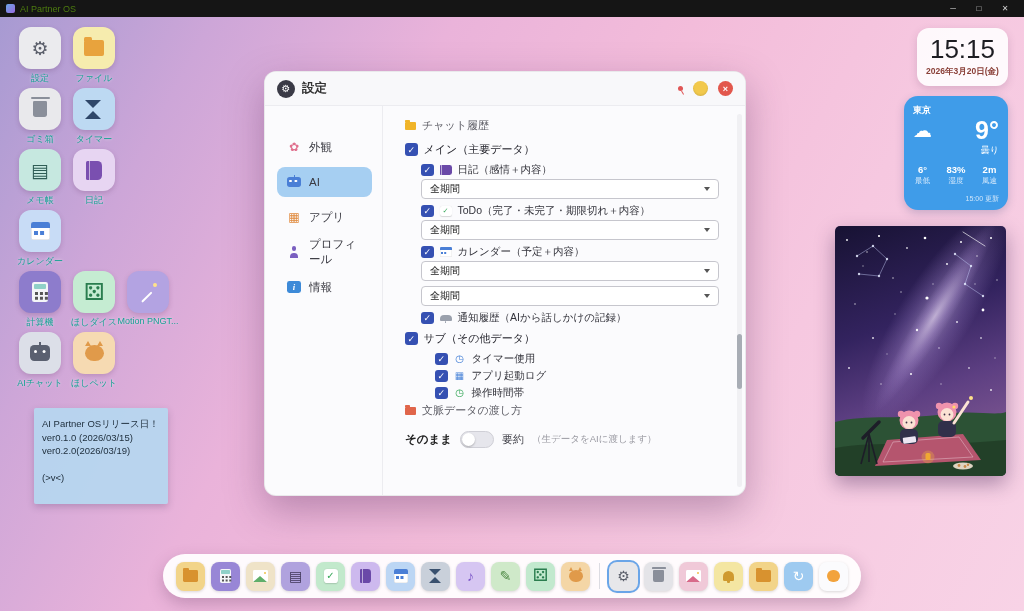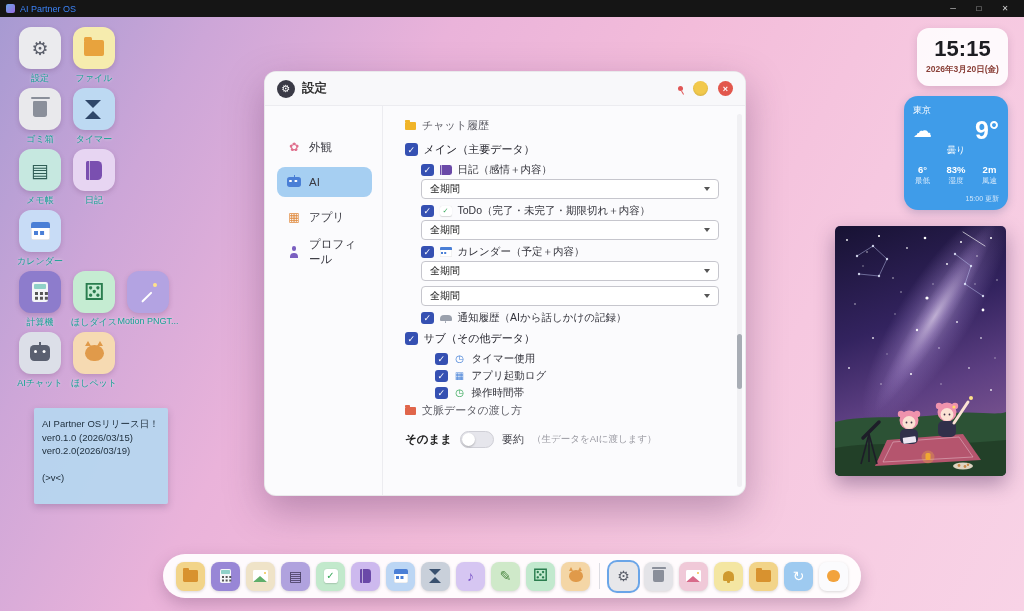--- a/index.html
+++ b/index.html
@@ -1,20 +1,20 @@
 <!DOCTYPE html>
 <html><head>
 <meta charset="utf-8">
 <style>
   *{margin:0;padding:0;box-sizing:border-box}
   html,body{width:1024px;height:611px;overflow:hidden;font-family:"Liberation Sans","DejaVu Sans",sans-serif;-webkit-font-smoothing:antialiased}
   .screen{position:relative;width:1024px;height:611px;display:flex;flex-direction:column}
 
   
-  .taskbar{height:17px;background:#151515;display:flex;align-items:center;padding:0 6px;color:#3b82f6;flex:none}
+  .taskbar{height:17px;background:#151515;display:flex;align-items:center;padding:0 6px;color:#4d7c0f;flex:none}
   .tb-appicon{width:9px;height:9px;border-radius:2px;background:linear-gradient(135deg,#6aa6e8,#9a6ae0);margin-right:5px}
   .tb-title{font-size:9px}
   .tb-controls{margin-left:auto;display:flex}
   .tb-btn{width:26px;height:17px;display:flex;align-items:center;justify-content:center;font-size:8px;color:#d0d0d0}
   .tb-min::before{content:"─"} .tb-max::before{content:"□"} .tb-close::before{content:"✕"}
 
   
   .desktop{position:relative;flex:1;background:linear-gradient(118deg,#a79ad2 0%,#cda6d8 16%,#eab3da 34%,#f3bcda 52%,#f6c8e0 72%,#f8d3e6 100%)}
 
   
@@ -112,28 +112,28 @@
   .tg-left{font-size:11.5px;font-weight:bold;color:#222}
   .switch{width:34px;height:17px;border-radius:9px;background:#e6e6ec;border:1px solid #cfcfd6;position:relative;flex:none}
   .knob{position:absolute;left:1px;top:1px;width:13px;height:13px;border-radius:50%;background:#fff;box-shadow:0 1px 2px rgba(0,0,0,.25)}
   .tg-right{font-size:11px;color:#44444c}
   .tg-note{font-size:9.5px;color:#9a9aa2}
   .scroll-track{position:absolute;right:3px;top:8px;bottom:8px;width:5px;border-radius:3px;background:#f0f0f3}
   .scroll-thumb{position:absolute;right:3px;top:228px;width:5px;height:55px;border-radius:3px;background:#a8adb5}
 
   
   .clock{position:absolute;left:917px;top:11px;width:91px;height:58px;background:rgba(255,255,255,.88);border-radius:12px;display:flex;flex-direction:column;align-items:center;justify-content:center;box-shadow:0 3px 9px rgba(90,50,90,.18)}
-  .clock .time{font-size:22px;font-weight:bold;color:#1d1d22;line-height:1}
+  .clock .time{font-size:26px;font-weight:normal;color:#1d1d22;line-height:1}
   .clock .date{font-size:8.5px;font-weight:bold;color:#8a4038;margin-top:4px}
   .weather{position:absolute;left:904px;top:79px;width:104px;height:114px;background:#3f9ce9;border-radius:14px;color:#fff;padding:8px 9px 6px;display:flex;flex-direction:column;box-shadow:0 3px 9px rgba(60,70,120,.25)}
-  .w-city{font-size:9px;font-weight:normal}
+  .w-city{font-size:9px;font-weight:bold}
   .w-main{display:flex;align-items:center;margin-top:1px}
   .w-main .ticon{font-size:19px;color:#fff}
   .w-temp{margin-left:auto;font-size:25px;font-weight:bold;line-height:1}
-  .w-cond{text-align:center;font-size:9px;margin-top:1px}
+  .w-cond{text-align:right;font-size:9px;margin-top:1px}
   .w-stats{display:flex;justify-content:space-between;margin-top:7px;padding:0 2px}
   .w-stat{text-align:center}
   .w-sv{font-size:9.5px;font-weight:bold}
   .w-sl{font-size:7.5px;color:#d7eafc;margin-top:1px}
   .w-upd{margin-top:auto;text-align:right;font-size:7px;color:#cfe5fa}
 
   
   .artwork{position:absolute;left:835px;top:209px;width:171px;height:250px;border-radius:5px;overflow:hidden;box-shadow:0 8px 20px rgba(60,30,80,.4)}
 
   
@@ -267,20 +267,24 @@
               <span class="ticon g-robot" style="color: rgb(74, 127, 214);"></span>
               <span>AI</span>
             </div>
             <div class="side-item">
               <span class="ticon g-grid" style="color: rgb(224, 138, 61);"></span>
               <span>アプリ</span>
             </div>
             <div class="side-item">
               <span class="ticon g-person" style="color: rgb(122, 95, 192);"></span>
               <span>プロフィール</span>
+            </div>
+            <div class="side-item">
+              <span class="ticon g-info" style="color: rgb(61, 138, 216);"></span>
+              <span>情報</span>
             </div>
         </div>
         <div class="content">
           <div class="sec-head">
             <span class="ticon g-folder" style="color:#f0b429"></span>
             <span>チャット履歴</span>
           </div>
 
           <div class="row grp-row">
             <span class="cb"></span>

